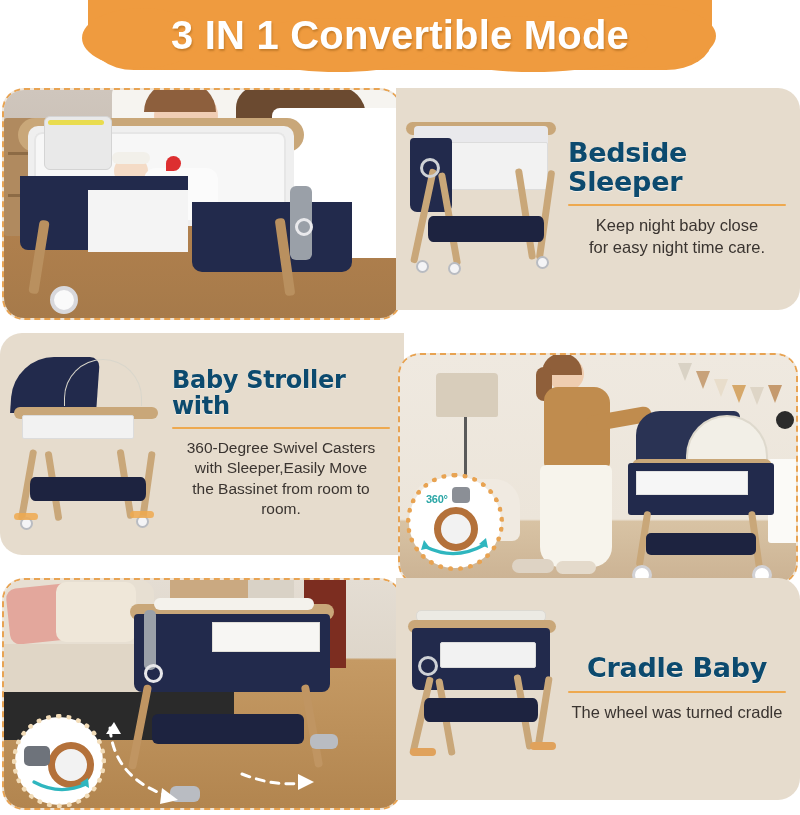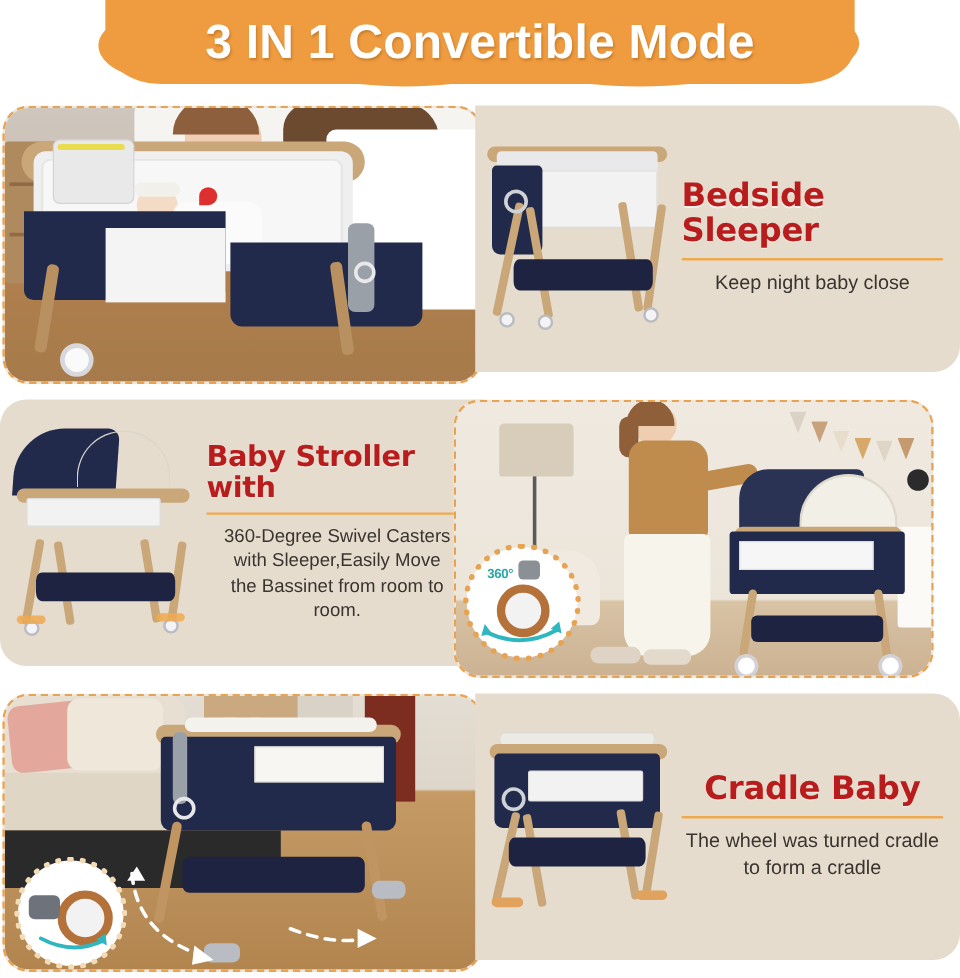--- a/index.html
+++ b/index.html
@@ -42,40 +42,40 @@
   .row1{top:88px;}
   .row2{top:333px;}
   .row3{top:578px;}
 
   .photo{
     position:absolute;top:0;height:232px;width:400px;
     border:2px dashed #e8a352;border-radius:22px;
     overflow:hidden;background:#efe6da;box-sizing:border-box;
   }
   .photo-left{left:2px;}
-  .photo-right{left:378px;}
+  .photo-right{left:398px;margin-top:20px;}
 
   .info{
     position:absolute;top:0;height:222px;width:404px;
     background:#e6dccd;box-sizing:border-box;
     display:flex;align-items:center;
   }
   .info-right{left:396px;border-radius:0 22px 22px 0;}
   .info-left{left:0px;border-radius:22px 0 0 22px;}
 
   .info-art{
     width:168px;height:100%;position:relative;flex:0 0 168px;
   }
   .info-text{
     flex:1;padding-right:14px;padding-left:4px;
     display:flex;flex-direction:column;justify-content:center;
   }
 
   .head{
-    color:#b91c1c;font-size:27px;font-weight:bold;
+    color:#0c4a6e;font-size:27px;font-weight:bold;
     letter-spacing:-.3px;line-height:1.05;
     text-shadow:0 1px 0 rgba(255,255,255,.55);
     font-family:"DejaVu Sans",sans-serif;
   }
   .head.sm{font-size:24px;}
   .rule{
     height:2px;background:#eea94f;margin:8px 0 9px 0;width:100%;
     border-radius:2px;
   }
   .body{
@@ -186,20 +186,21 @@
           <div class="wheel" style="left:14px;top:148px;"></div>
           <div class="wheel" style="left:46px;top:150px;"></div>
           <div class="wheel" style="left:134px;top:144px;"></div>
           <div class="obj" style="position:absolute;left:18px;top:46px;width:14px;height:14px;border:3px solid #cfd2d6;border-radius:50%;"></div>
         </div>
       </div>
       <div class="info-text">
         <div class="head">Bedside Sleeper</div>
         <div class="rule"></div>
         <div class="body">Keep night baby close</div>
+        <div class="body">for easy night time care.</div>
       </div>
     </div>
   </div>
 
   <div class="row row2">
 
     <div class="info info-left">
       <div class="info-art">
         <div class="bass">
           <div class="hood" style="left:6px;top:0px;width:86px;height:56px;border-radius:40px 10px 0 0;transform:skewX(-4deg);"></div>
@@ -340,18 +341,17 @@
           <div class="basket" style="left:22px;top:96px;width:114px;height:24px;"></div>
           <div class="obj" style="position:absolute;left:8px;top:146px;width:26px;height:8px;background:#e0a25c;border-radius:5px;"></div>
           <div class="obj" style="position:absolute;left:128px;top:140px;width:26px;height:8px;background:#e0a25c;border-radius:5px;"></div>
           <div class="obj" style="position:absolute;left:16px;top:54px;width:14px;height:14px;border:3px solid #cfd2d6;border-radius:50%;"></div>
         </div>
       </div>
       <div class="info-text">
         <div class="head c">Cradle Baby</div>
         <div class="rule"></div>
         <div class="body">The wheel was turned cradle</div>
-        <div class="body">to form a cradle</div>
       </div>
     </div>
   </div>
 
 </div>
 
 </body></html>

